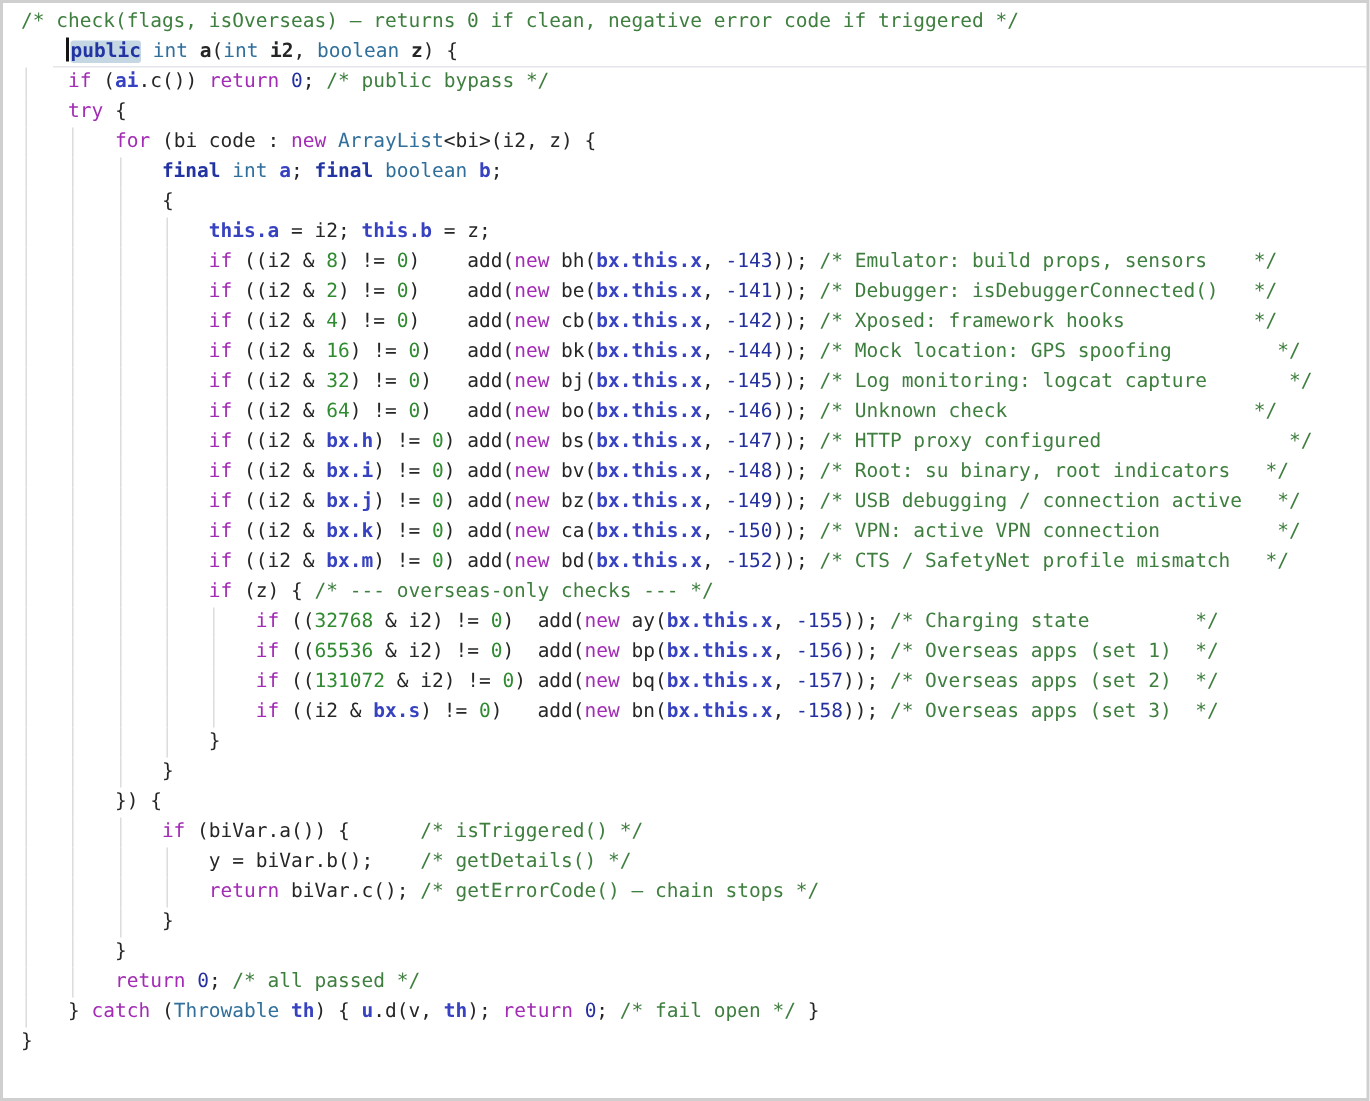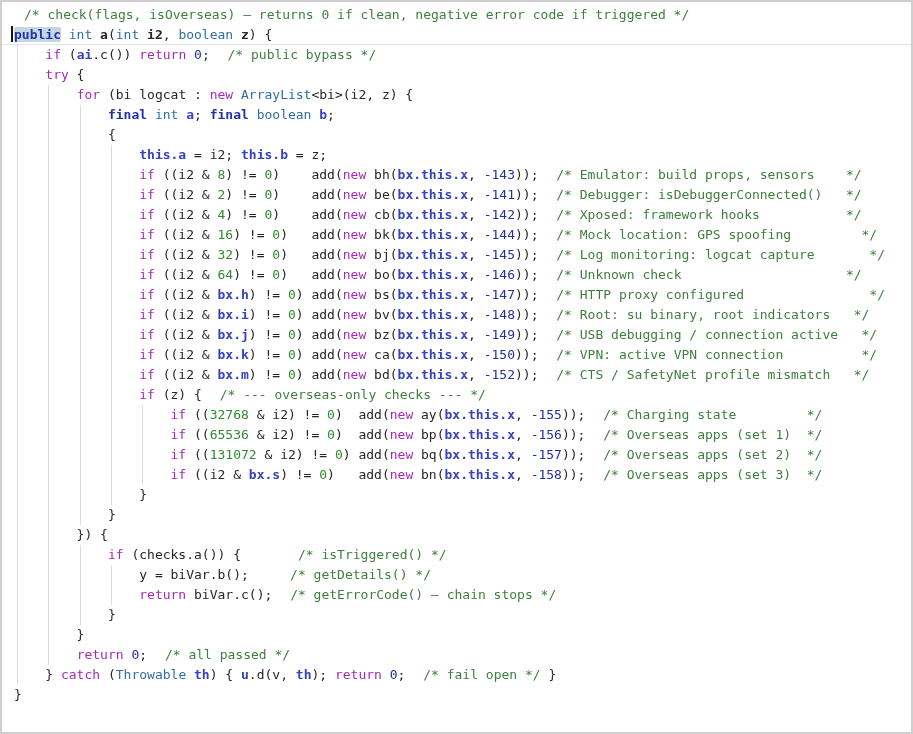--- a/index.html
+++ b/index.html
@@ -16,50 +16,50 @@
     line-height:20px;
   }
   #code{position:relative;padding:3px 0 0 0;}
   .line{
     position:relative;
     white-space:pre;
     height:20px;
     padding-left:12px;
     color:#262626;
   }
-  .line.cur{box-shadow:inset 0 -1px 0 #e2e6ea;}
+  .line.cur{box-shadow:inset 0 -1px 0 #e2e6ea;margin-left:33px;}
   .guide{
     position:absolute;top:0;bottom:0;width:1px;
     background:var(--guide);
   }
   .caret{
     display:inline-block;width:2px;height:16px;
     background:#141414;vertical-align:-3px;margin-right:1px;margin-left:-3px;
   }
   .tk-p{color:var(--plain);}
   .tk-k{color:var(--keyword);}
   .tk-m{color:var(--modifier);font-weight:bold;}
   .tk-t{color:var(--type);}
   .tk-f{color:var(--field);font-weight:bold;}
   .tk-n{color:var(--number);}
   .tk-d{color:var(--number-dark);}
   .tk-b{color:var(--plain);font-weight:bold;}
-  .tk-c{color:var(--comment);margin-left:10px;}
+  .tk-c{color:var(--comment);}
   .tk-sel{background:var(--sel);border-radius:2px;}
 </style>
 </head>
 <body>
 
 <div class="window">
   <div id="code">
       <div class="line"><span class="tk-c">/* check(flags, isOverseas) — returns 0 if clean, negative error code if triggered */</span></div>
       <div class="line cur"><span class="caret"></span><span class="tk-m tk-sel">public</span><span class="tk-p"> </span><span class="tk-t">int</span><span class="tk-p"> </span><span class="tk-b">a</span><span class="tk-p">(</span><span class="tk-t">int</span><span class="tk-p"> </span><span class="tk-b">i2</span><span class="tk-p">, </span><span class="tk-t">boolean</span><span class="tk-p"> </span><span class="tk-b">z</span><span class="tk-p">) {</span></div>
       <div class="line"><div class="guide" style="left: calc(0ch + 15px);"></div><span class="tk-p">    </span><span class="tk-k">if</span><span class="tk-p"> (</span><span class="tk-f">ai</span><span class="tk-p">.c()) </span><span class="tk-k">return</span><span class="tk-p"> </span><span class="tk-d">0</span><span class="tk-p">; </span><span class="tk-c">/* public bypass */</span></div>
       <div class="line"><div class="guide" style="left: calc(0ch + 15px);"></div><span class="tk-p">    </span><span class="tk-k">try</span><span class="tk-p"> {</span></div>
-      <div class="line"><div class="guide" style="left: calc(0ch + 15px);"></div><div class="guide" style="left: calc(4ch + 15px);"></div><span class="tk-p">        </span><span class="tk-k">for</span><span class="tk-p"> (bi logcat : </span><span class="tk-k">new</span><span class="tk-p"> </span><span class="tk-t">ArrayList</span><span class="tk-p">&lt;bi&gt;(i2, z) {</span></div>
+      <div class="line"><div class="guide" style="left: calc(0ch + 15px);"></div><div class="guide" style="left: calc(4ch + 15px);"></div><span class="tk-p">        </span><span class="tk-k">for</span><span class="tk-p"> (bi code : </span><span class="tk-k">new</span><span class="tk-p"> </span><span class="tk-t">ArrayList</span><span class="tk-p">&lt;bi&gt;(i2, z) {</span></div>
       <div class="line"><div class="guide" style="left: calc(0ch + 15px);"></div><div class="guide" style="left: calc(4ch + 15px);"></div><div class="guide" style="left: calc(8ch + 15px);"></div><span class="tk-p">            </span><span class="tk-m">final</span><span class="tk-p"> </span><span class="tk-t">int</span><span class="tk-p"> </span><span class="tk-f">a</span><span class="tk-p">; </span><span class="tk-m">final</span><span class="tk-p"> </span><span class="tk-t">boolean</span><span class="tk-p"> </span><span class="tk-f">b</span><span class="tk-p">;</span></div>
       <div class="line"><div class="guide" style="left: calc(0ch + 15px);"></div><div class="guide" style="left: calc(4ch + 15px);"></div><div class="guide" style="left: calc(8ch + 15px);"></div><span class="tk-p">            {</span></div>
       <div class="line"><div class="guide" style="left: calc(0ch + 15px);"></div><div class="guide" style="left: calc(4ch + 15px);"></div><div class="guide" style="left: calc(8ch + 15px);"></div><div class="guide" style="left: calc(12ch + 15px);"></div><span class="tk-p">                </span><span class="tk-f">this.a</span><span class="tk-p"> = i2; </span><span class="tk-f">this.b</span><span class="tk-p"> = z;</span></div>
       <div class="line"><div class="guide" style="left: calc(0ch + 15px);"></div><div class="guide" style="left: calc(4ch + 15px);"></div><div class="guide" style="left: calc(8ch + 15px);"></div><div class="guide" style="left: calc(12ch + 15px);"></div><span class="tk-p">                </span><span class="tk-k">if</span><span class="tk-p"> ((i2 &amp; </span><span class="tk-n">8</span><span class="tk-p">) != </span><span class="tk-n">0</span><span class="tk-p">)    add(</span><span class="tk-k">new</span><span class="tk-p"> bh(</span><span class="tk-f">bx.this.x</span><span class="tk-p">, </span><span class="tk-d">-143</span><span class="tk-p">)); </span><span class="tk-c">/* Emulator: build props, sensors    */</span></div>
       <div class="line"><div class="guide" style="left: calc(0ch + 15px);"></div><div class="guide" style="left: calc(4ch + 15px);"></div><div class="guide" style="left: calc(8ch + 15px);"></div><div class="guide" style="left: calc(12ch + 15px);"></div><span class="tk-p">                </span><span class="tk-k">if</span><span class="tk-p"> ((i2 &amp; </span><span class="tk-n">2</span><span class="tk-p">) != </span><span class="tk-n">0</span><span class="tk-p">)    add(</span><span class="tk-k">new</span><span class="tk-p"> be(</span><span class="tk-f">bx.this.x</span><span class="tk-p">, </span><span class="tk-d">-141</span><span class="tk-p">)); </span><span class="tk-c">/* Debugger: isDebuggerConnected()   */</span></div>
       <div class="line"><div class="guide" style="left: calc(0ch + 15px);"></div><div class="guide" style="left: calc(4ch + 15px);"></div><div class="guide" style="left: calc(8ch + 15px);"></div><div class="guide" style="left: calc(12ch + 15px);"></div><span class="tk-p">                </span><span class="tk-k">if</span><span class="tk-p"> ((i2 &amp; </span><span class="tk-n">4</span><span class="tk-p">) != </span><span class="tk-n">0</span><span class="tk-p">)    add(</span><span class="tk-k">new</span><span class="tk-p"> cb(</span><span class="tk-f">bx.this.x</span><span class="tk-p">, </span><span class="tk-d">-142</span><span class="tk-p">)); </span><span class="tk-c">/* Xposed: framework hooks           */</span></div>
       <div class="line"><div class="guide" style="left: calc(0ch + 15px);"></div><div class="guide" style="left: calc(4ch + 15px);"></div><div class="guide" style="left: calc(8ch + 15px);"></div><div class="guide" style="left: calc(12ch + 15px);"></div><span class="tk-p">                </span><span class="tk-k">if</span><span class="tk-p"> ((i2 &amp; </span><span class="tk-n">16</span><span class="tk-p">) != </span><span class="tk-n">0</span><span class="tk-p">)   add(</span><span class="tk-k">new</span><span class="tk-p"> bk(</span><span class="tk-f">bx.this.x</span><span class="tk-p">, </span><span class="tk-d">-144</span><span class="tk-p">)); </span><span class="tk-c">/* Mock location: GPS spoofing         */</span></div>
       <div class="line"><div class="guide" style="left: calc(0ch + 15px);"></div><div class="guide" style="left: calc(4ch + 15px);"></div><div class="guide" style="left: calc(8ch + 15px);"></div><div class="guide" style="left: calc(12ch + 15px);"></div><span class="tk-p">                </span><span class="tk-k">if</span><span class="tk-p"> ((i2 &amp; </span><span class="tk-n">32</span><span class="tk-p">) != </span><span class="tk-n">0</span><span class="tk-p">)   add(</span><span class="tk-k">new</span><span class="tk-p"> bj(</span><span class="tk-f">bx.this.x</span><span class="tk-p">, </span><span class="tk-d">-145</span><span class="tk-p">)); </span><span class="tk-c">/* Log monitoring: logcat capture       */</span></div>
       <div class="line"><div class="guide" style="left: calc(0ch + 15px);"></div><div class="guide" style="left: calc(4ch + 15px);"></div><div class="guide" style="left: calc(8ch + 15px);"></div><div class="guide" style="left: calc(12ch + 15px);"></div><span class="tk-p">                </span><span class="tk-k">if</span><span class="tk-p"> ((i2 &amp; </span><span class="tk-n">64</span><span class="tk-p">) != </span><span class="tk-n">0</span><span class="tk-p">)   add(</span><span class="tk-k">new</span><span class="tk-p"> bo(</span><span class="tk-f">bx.this.x</span><span class="tk-p">, </span><span class="tk-d">-146</span><span class="tk-p">)); </span><span class="tk-c">/* Unknown check                     */</span></div>
       <div class="line"><div class="guide" style="left: calc(0ch + 15px);"></div><div class="guide" style="left: calc(4ch + 15px);"></div><div class="guide" style="left: calc(8ch + 15px);"></div><div class="guide" style="left: calc(12ch + 15px);"></div><span class="tk-p">                </span><span class="tk-k">if</span><span class="tk-p"> ((i2 &amp; </span><span class="tk-f">bx.h</span><span class="tk-p">) != </span><span class="tk-n">0</span><span class="tk-p">) add(</span><span class="tk-k">new</span><span class="tk-p"> bs(</span><span class="tk-f">bx.this.x</span><span class="tk-p">, </span><span class="tk-d">-147</span><span class="tk-p">)); </span><span class="tk-c">/* HTTP proxy configured                */</span></div>
@@ -68,21 +68,21 @@
       <div class="line"><div class="guide" style="left: calc(0ch + 15px);"></div><div class="guide" style="left: calc(4ch + 15px);"></div><div class="guide" style="left: calc(8ch + 15px);"></div><div class="guide" style="left: calc(12ch + 15px);"></div><span class="tk-p">                </span><span class="tk-k">if</span><span class="tk-p"> ((i2 &amp; </span><span class="tk-f">bx.k</span><span class="tk-p">) != </span><span class="tk-n">0</span><span class="tk-p">) add(</span><span class="tk-k">new</span><span class="tk-p"> ca(</span><span class="tk-f">bx.this.x</span><span class="tk-p">, </span><span class="tk-d">-150</span><span class="tk-p">)); </span><span class="tk-c">/* VPN: active VPN connection          */</span></div>
       <div class="line"><div class="guide" style="left: calc(0ch + 15px);"></div><div class="guide" style="left: calc(4ch + 15px);"></div><div class="guide" style="left: calc(8ch + 15px);"></div><div class="guide" style="left: calc(12ch + 15px);"></div><span class="tk-p">                </span><span class="tk-k">if</span><span class="tk-p"> ((i2 &amp; </span><span class="tk-f">bx.m</span><span class="tk-p">) != </span><span class="tk-n">0</span><span class="tk-p">) add(</span><span class="tk-k">new</span><span class="tk-p"> bd(</span><span class="tk-f">bx.this.x</span><span class="tk-p">, </span><span class="tk-d">-152</span><span class="tk-p">)); </span><span class="tk-c">/* CTS / SafetyNet profile mismatch   */</span></div>
       <div class="line"><div class="guide" style="left: calc(0ch + 15px);"></div><div class="guide" style="left: calc(4ch + 15px);"></div><div class="guide" style="left: calc(8ch + 15px);"></div><div class="guide" style="left: calc(12ch + 15px);"></div><span class="tk-p">                </span><span class="tk-k">if</span><span class="tk-p"> (z) { </span><span class="tk-c">/* --- overseas-only checks --- */</span></div>
       <div class="line"><div class="guide" style="left: calc(0ch + 15px);"></div><div class="guide" style="left: calc(4ch + 15px);"></div><div class="guide" style="left: calc(8ch + 15px);"></div><div class="guide" style="left: calc(12ch + 15px);"></div><div class="guide" style="left: calc(16ch + 15px);"></div><span class="tk-p">                    </span><span class="tk-k">if</span><span class="tk-p"> ((</span><span class="tk-n">32768</span><span class="tk-p"> &amp; i2) != </span><span class="tk-n">0</span><span class="tk-p">)  add(</span><span class="tk-k">new</span><span class="tk-p"> ay(</span><span class="tk-f">bx.this.x</span><span class="tk-p">, </span><span class="tk-d">-155</span><span class="tk-p">)); </span><span class="tk-c">/* Charging state         */</span></div>
       <div class="line"><div class="guide" style="left: calc(0ch + 15px);"></div><div class="guide" style="left: calc(4ch + 15px);"></div><div class="guide" style="left: calc(8ch + 15px);"></div><div class="guide" style="left: calc(12ch + 15px);"></div><div class="guide" style="left: calc(16ch + 15px);"></div><span class="tk-p">                    </span><span class="tk-k">if</span><span class="tk-p"> ((</span><span class="tk-n">65536</span><span class="tk-p"> &amp; i2) != </span><span class="tk-n">0</span><span class="tk-p">)  add(</span><span class="tk-k">new</span><span class="tk-p"> bp(</span><span class="tk-f">bx.this.x</span><span class="tk-p">, </span><span class="tk-d">-156</span><span class="tk-p">)); </span><span class="tk-c">/* Overseas apps (set 1)  */</span></div>
       <div class="line"><div class="guide" style="left: calc(0ch + 15px);"></div><div class="guide" style="left: calc(4ch + 15px);"></div><div class="guide" style="left: calc(8ch + 15px);"></div><div class="guide" style="left: calc(12ch + 15px);"></div><div class="guide" style="left: calc(16ch + 15px);"></div><span class="tk-p">                    </span><span class="tk-k">if</span><span class="tk-p"> ((</span><span class="tk-n">131072</span><span class="tk-p"> &amp; i2) != </span><span class="tk-n">0</span><span class="tk-p">) add(</span><span class="tk-k">new</span><span class="tk-p"> bq(</span><span class="tk-f">bx.this.x</span><span class="tk-p">, </span><span class="tk-d">-157</span><span class="tk-p">)); </span><span class="tk-c">/* Overseas apps (set 2)  */</span></div>
       <div class="line"><div class="guide" style="left: calc(0ch + 15px);"></div><div class="guide" style="left: calc(4ch + 15px);"></div><div class="guide" style="left: calc(8ch + 15px);"></div><div class="guide" style="left: calc(12ch + 15px);"></div><div class="guide" style="left: calc(16ch + 15px);"></div><span class="tk-p">                    </span><span class="tk-k">if</span><span class="tk-p"> ((i2 &amp; </span><span class="tk-f">bx.s</span><span class="tk-p">) != </span><span class="tk-n">0</span><span class="tk-p">)   add(</span><span class="tk-k">new</span><span class="tk-p"> bn(</span><span class="tk-f">bx.this.x</span><span class="tk-p">, </span><span class="tk-d">-158</span><span class="tk-p">)); </span><span class="tk-c">/* Overseas apps (set 3)  */</span></div>
       <div class="line"><div class="guide" style="left: calc(0ch + 15px);"></div><div class="guide" style="left: calc(4ch + 15px);"></div><div class="guide" style="left: calc(8ch + 15px);"></div><div class="guide" style="left: calc(12ch + 15px);"></div><span class="tk-p">                }</span></div>
       <div class="line"><div class="guide" style="left: calc(0ch + 15px);"></div><div class="guide" style="left: calc(4ch + 15px);"></div><div class="guide" style="left: calc(8ch + 15px);"></div><span class="tk-p">            }</span></div>
       <div class="line"><div class="guide" style="left: calc(0ch + 15px);"></div><div class="guide" style="left: calc(4ch + 15px);"></div><span class="tk-p">        }) {</span></div>
-      <div class="line"><div class="guide" style="left: calc(0ch + 15px);"></div><div class="guide" style="left: calc(4ch + 15px);"></div><div class="guide" style="left: calc(8ch + 15px);"></div><span class="tk-p">            </span><span class="tk-k">if</span><span class="tk-p"> (checks.a()) {      </span><span class="tk-c">/* isTriggered() */</span></div>
+      <div class="line"><div class="guide" style="left: calc(0ch + 15px);"></div><div class="guide" style="left: calc(4ch + 15px);"></div><div class="guide" style="left: calc(8ch + 15px);"></div><span class="tk-p">            </span><span class="tk-k">if</span><span class="tk-p"> (biVar.a()) {      </span><span class="tk-c">/* isTriggered() */</span></div>
       <div class="line"><div class="guide" style="left: calc(0ch + 15px);"></div><div class="guide" style="left: calc(4ch + 15px);"></div><div class="guide" style="left: calc(8ch + 15px);"></div><div class="guide" style="left: calc(12ch + 15px);"></div><span class="tk-p">                y = biVar.b();    </span><span class="tk-c">/* getDetails() */</span></div>
       <div class="line"><div class="guide" style="left: calc(0ch + 15px);"></div><div class="guide" style="left: calc(4ch + 15px);"></div><div class="guide" style="left: calc(8ch + 15px);"></div><div class="guide" style="left: calc(12ch + 15px);"></div><span class="tk-p">                </span><span class="tk-k">return</span><span class="tk-p"> biVar.c(); </span><span class="tk-c">/* getErrorCode() — chain stops */</span></div>
       <div class="line"><div class="guide" style="left: calc(0ch + 15px);"></div><div class="guide" style="left: calc(4ch + 15px);"></div><div class="guide" style="left: calc(8ch + 15px);"></div><span class="tk-p">            }</span></div>
       <div class="line"><div class="guide" style="left: calc(0ch + 15px);"></div><div class="guide" style="left: calc(4ch + 15px);"></div><span class="tk-p">        }</span></div>
       <div class="line"><div class="guide" style="left: calc(0ch + 15px);"></div><div class="guide" style="left: calc(4ch + 15px);"></div><span class="tk-p">        </span><span class="tk-k">return</span><span class="tk-p"> </span><span class="tk-d">0</span><span class="tk-p">; </span><span class="tk-c">/* all passed */</span></div>
       <div class="line"><div class="guide" style="left: calc(0ch + 15px);"></div><span class="tk-p">    } </span><span class="tk-k">catch</span><span class="tk-p"> (</span><span class="tk-t">Throwable</span><span class="tk-p"> </span><span class="tk-f">th</span><span class="tk-p">) { </span><span class="tk-f">u</span><span class="tk-p">.d(v, </span><span class="tk-f">th</span><span class="tk-p">); </span><span class="tk-k">return</span><span class="tk-p"> </span><span class="tk-d">0</span><span class="tk-p">; </span><span class="tk-c">/* fail open */</span><span class="tk-p"> }</span></div>
       <div class="line"><span class="tk-p">}</span></div>
     </div>
 </div>
 

